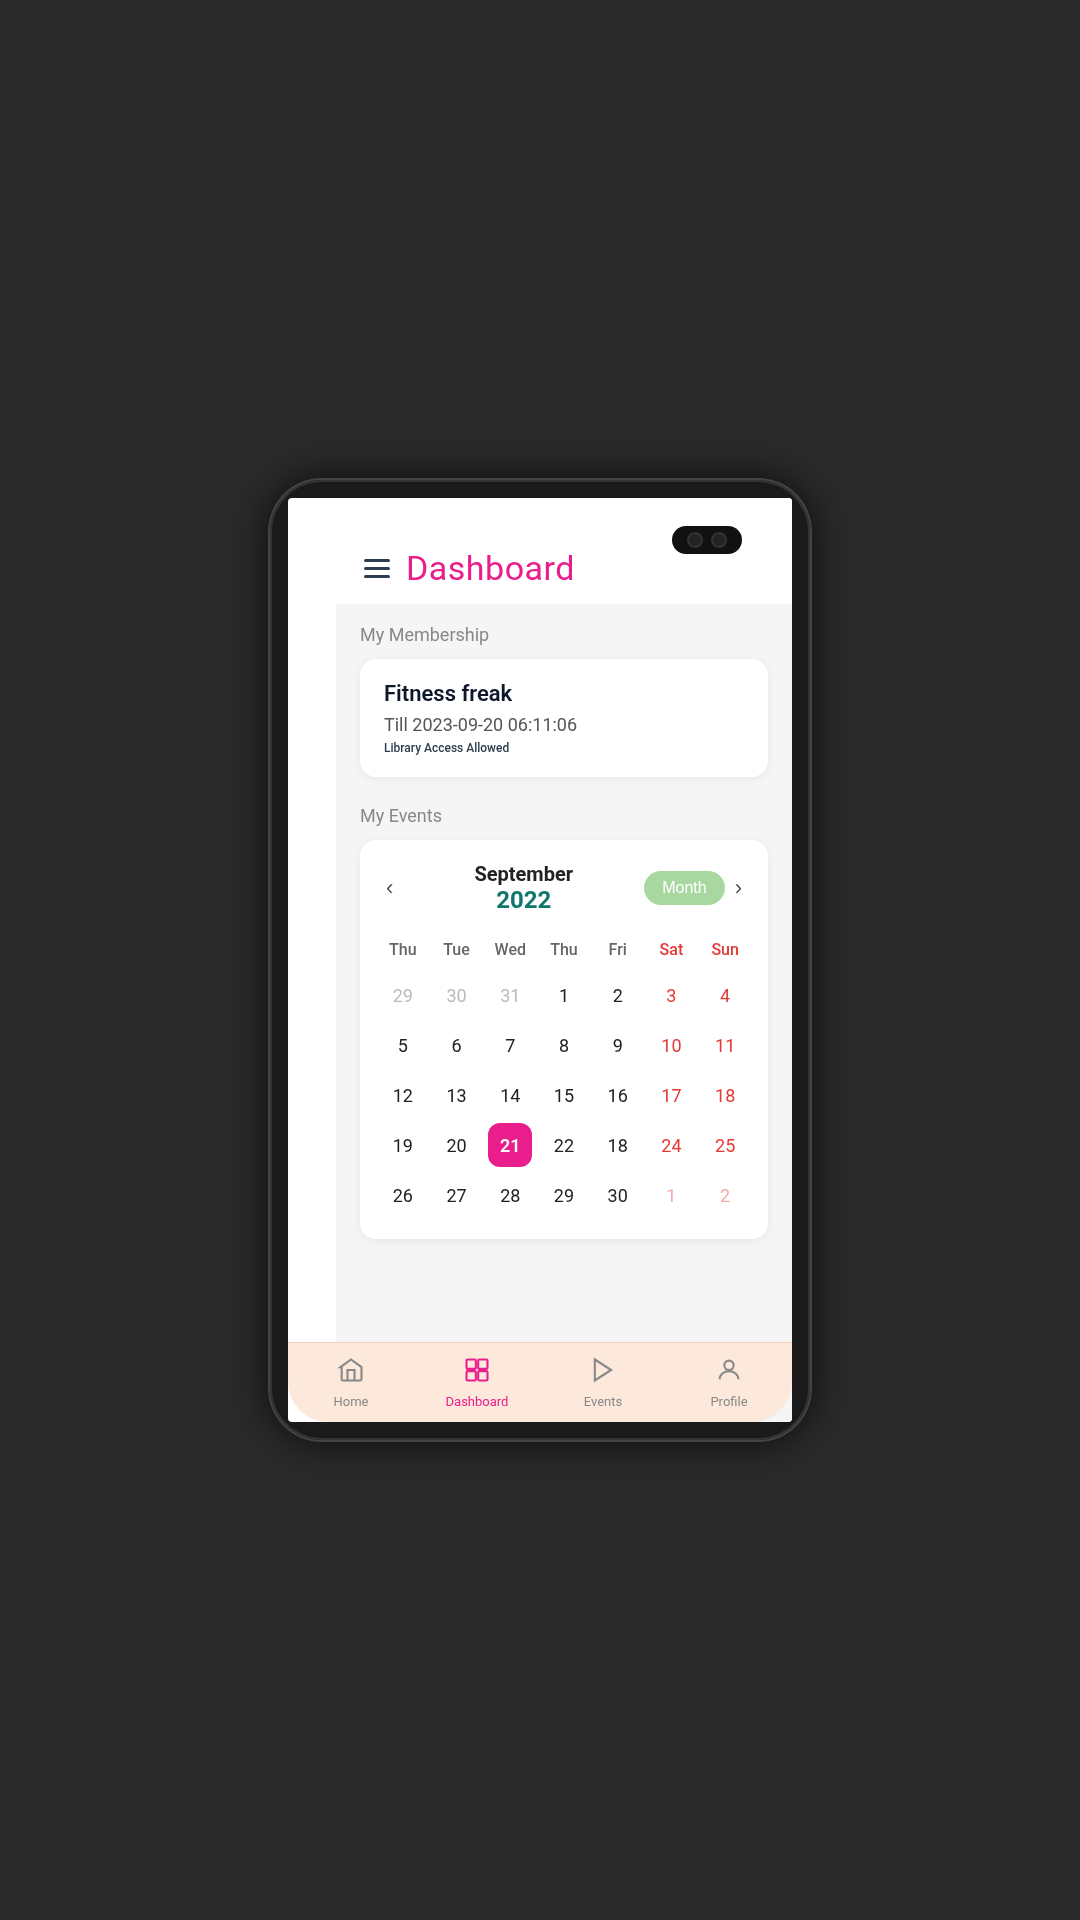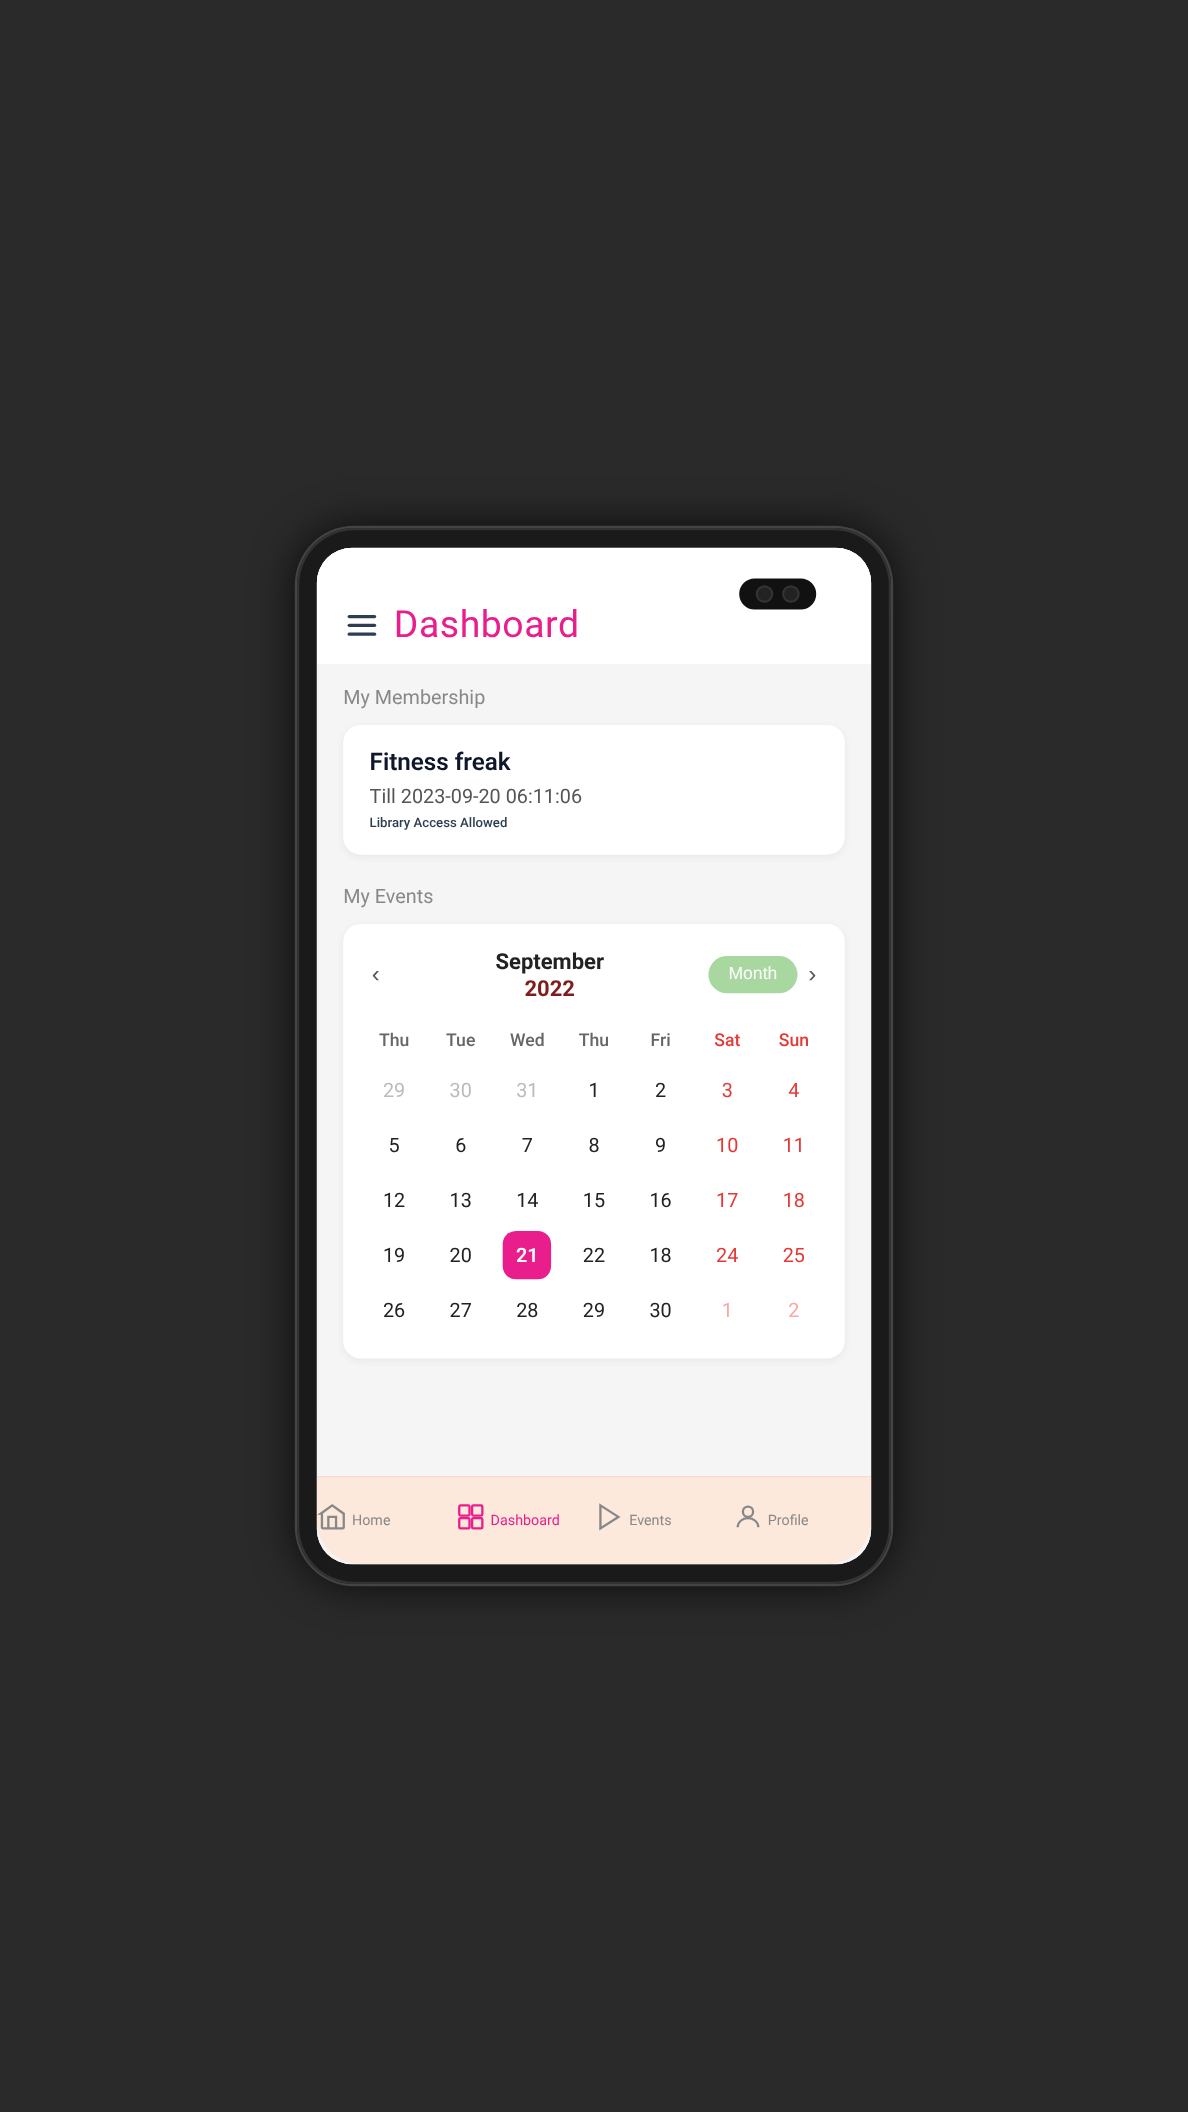--- a/index.html
+++ b/index.html
@@ -24,24 +24,25 @@
       overflow: hidden;
     }
 
     .phone-screen {
       position: absolute;
       top: 18px;
       left: 18px;
       right: 18px;
       bottom: 18px;
       background: #ffffff;
-      border-radius: 32px;
+      border-radius: 4px;
       overflow: hidden;
       display: flex;
       flex-direction: column;
+      padding-left: 48px;
     }
 
     .camera-area {
       position: absolute;
       top: 28px;
       right: 50px;
       width: 70px;
       height: 28px;
       background: #111;
       border-radius: 14px;
@@ -168,23 +169,23 @@
       flex: 1;
     }
 
     .calendar-month-year .month-name {
       font-size: 20px;
       font-weight: 700;
       color: #222;
     }
 
     .calendar-month-year .year {
-      font-size: 20px;
+      font-size: 24px;
       font-weight: 700;
-      color: #7f1d1d;
+      color: #0f766e;
     }
 
     .month-btn {
       background: #a8d8a0;
       color: #ffffff;
       border: none;
       border-radius: 20px;
       padding: 8px 18px;
       font-size: 16px;
       font-weight: 500;
@@ -263,21 +264,21 @@
       display: flex;
       align-items: center;
       justify-content: space-around;
       border-top: 1px solid #f0d0c0;
       border-bottom-left-radius: 40px;
       border-bottom-right-radius: 40px;
     }
 
     .nav-item {
       display: flex;
-      flex-direction: row;
+      flex-direction: column;
       align-items: center;
       gap: 4px;
       cursor: pointer;
       flex: 1;
     }
 
     .nav-label {
       font-size: 13px;
       color: #888;
     }

